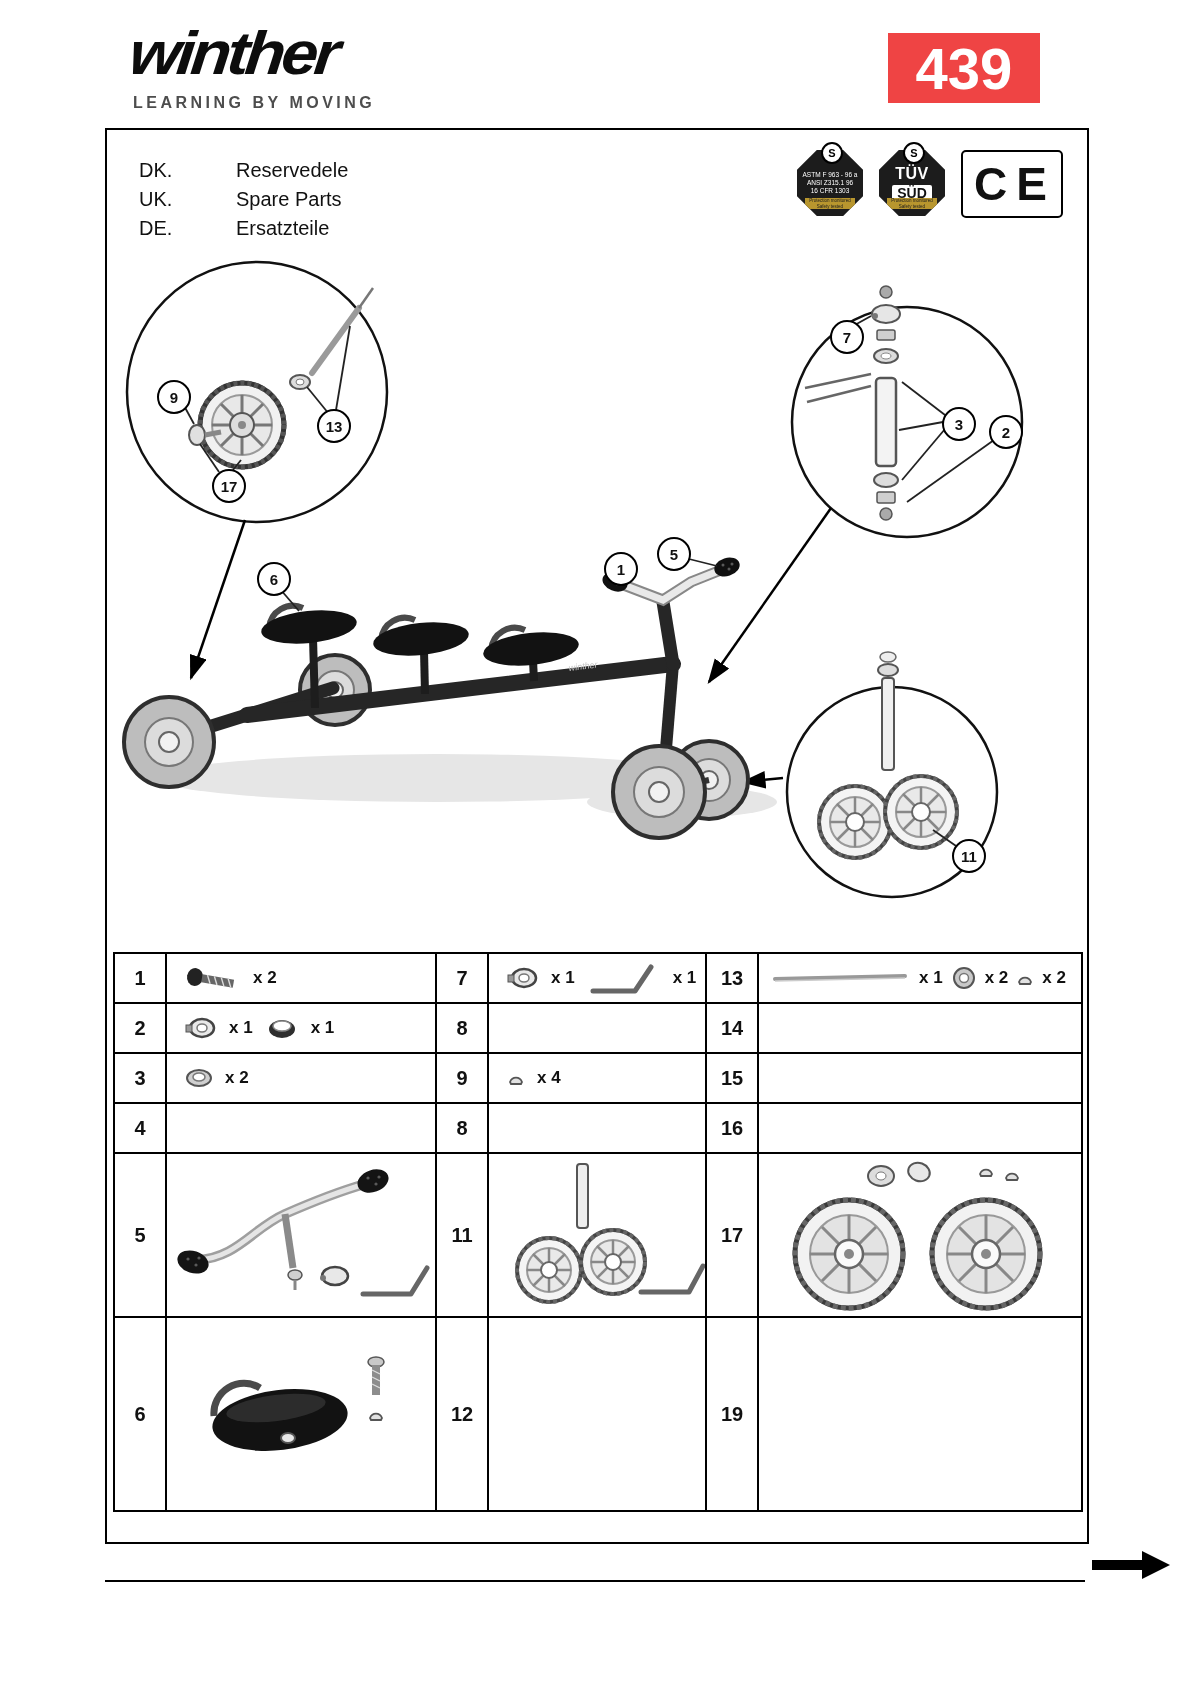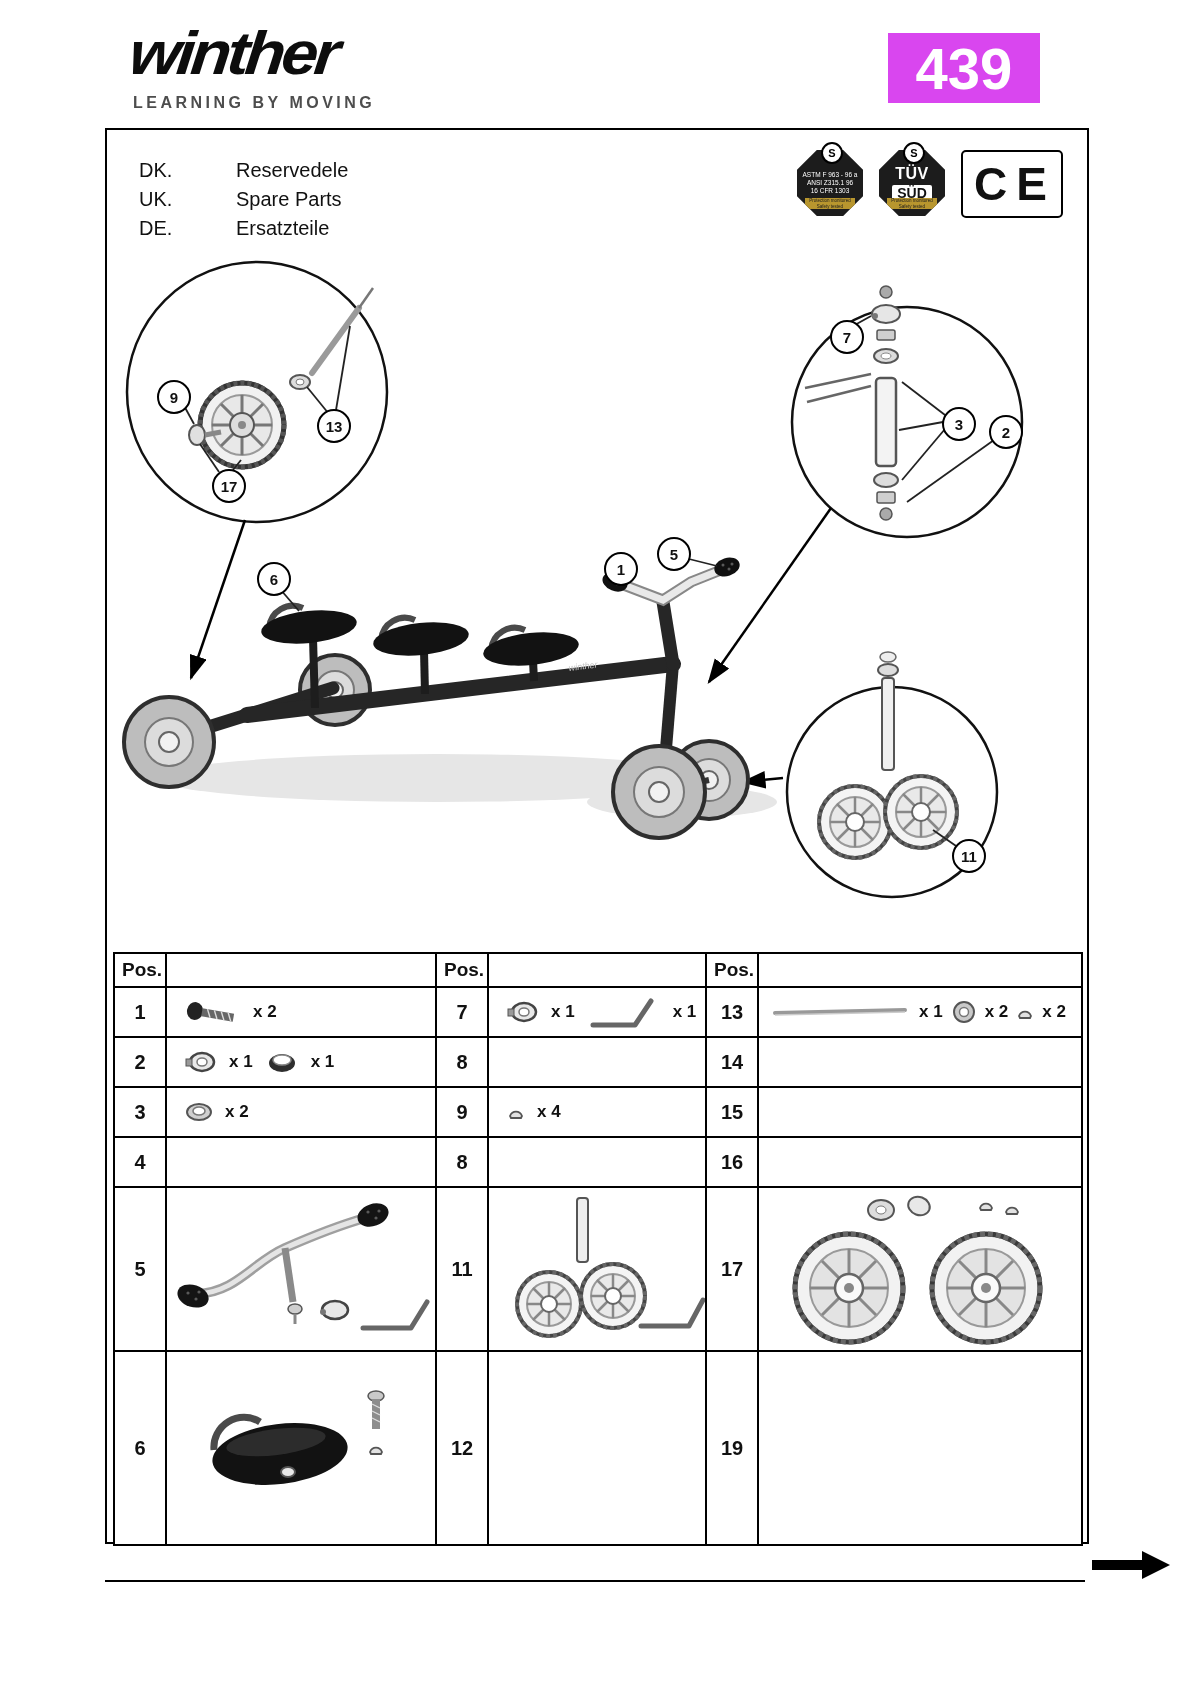--- a/index.html
+++ b/index.html
@@ -4,21 +4,21 @@
 <style>
   html,body{margin:0;padding:0;background:#fff;}
   .page{position:relative;width:1190px;height:1684px;background:#fff;
         font-family:"Liberation Sans",sans-serif;color:#111;overflow:hidden;}
 
   
   .logo-block{position:absolute;left:133px;top:22px;}
   .logo{font-size:66px;font-weight:bold;font-style:italic;letter-spacing:-4px;
         color:#0d0d0d;transform:skewX(-6deg) scaleY(.92);transform-origin:left top;line-height:1;}
   .tagline{margin-top:6px;font-size:16px;font-weight:bold;letter-spacing:3.5px;color:#4d4d4d;}
-  .product-number{position:absolute;left:888px;top:33px;width:152px;height:70px;background:#d946ef;
+  .product-number{position:absolute;left:888px;top:33px;width:152px;height:70px;background:#ef4444;
         color:#fff;font-size:58px;font-weight:bold;display:flex;align-items:center;justify-content:center;}
 
   
   .content-box{position:absolute;left:105px;top:128px;width:980px;height:1412px;border:2px solid #000;}
 
   .languages{position:absolute;left:32px;top:26px;}
   .lang-row{display:flex;font-size:20px;line-height:29px;gap:29px;}
   .lang-code{width:68px;}
 
   
@@ -257,28 +257,20 @@
     <table class="parts-table">
       <colgroup>
         <col style="width:52px">
           <col style="width:268px">
         <col style="width:52px">
           <col style="width:218px">
         <col style="width:52px">
           <col style="width:324px">
       </colgroup>
       <tbody>
-        <tr style="height:34px">
-          <td class="pos-h">Pos.</td>
-          <td></td>
-          <td class="pos-h">Pos.</td>
-          <td></td>
-          <td class="pos-h">Pos.</td>
-          <td></td>
-        </tr>
 
         <tr style="height:50px">
           <td class="pos-n">1</td>
           <td>
             <div class="cellflex">
               <svg width="56" height="26">
                 <g transform="rotate(10 10 12)">
                   <ellipse cx="10" cy="12" rx="8" ry="9" fill="#222"></ellipse>
                   <rect x="17" y="8" width="32" height="8" fill="#666"></rect>
                   <line x1="22" y1="8" x2="26" y2="16" stroke="#ddd" stroke-width="1.4"></line>

